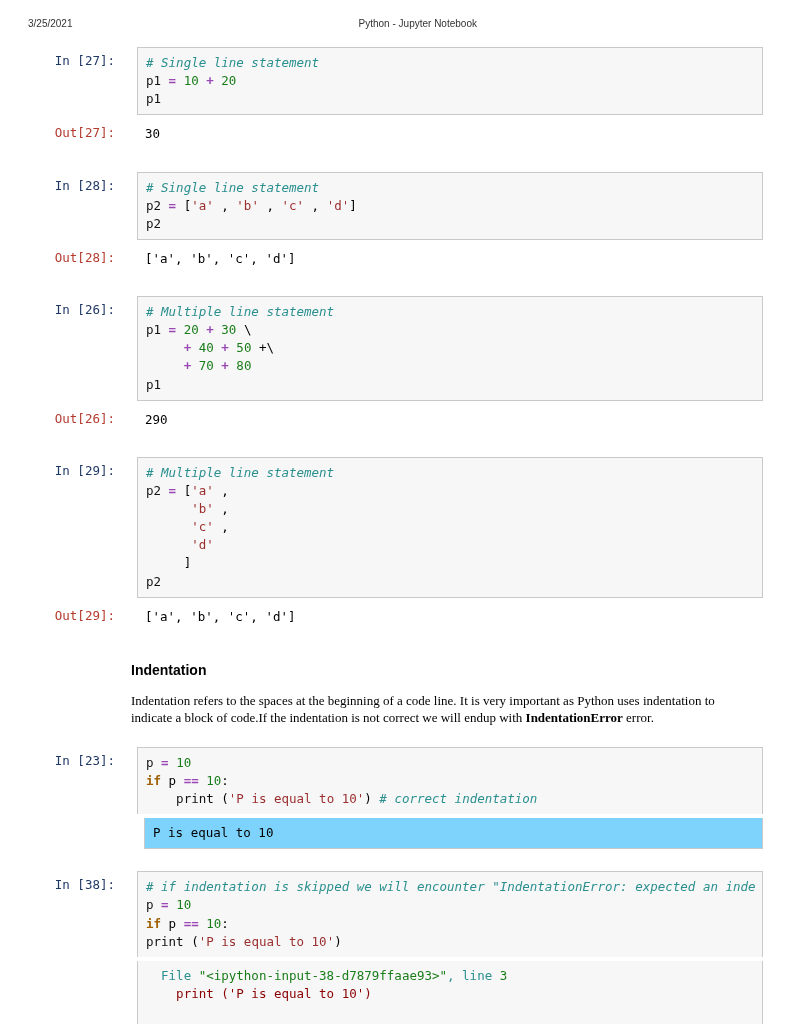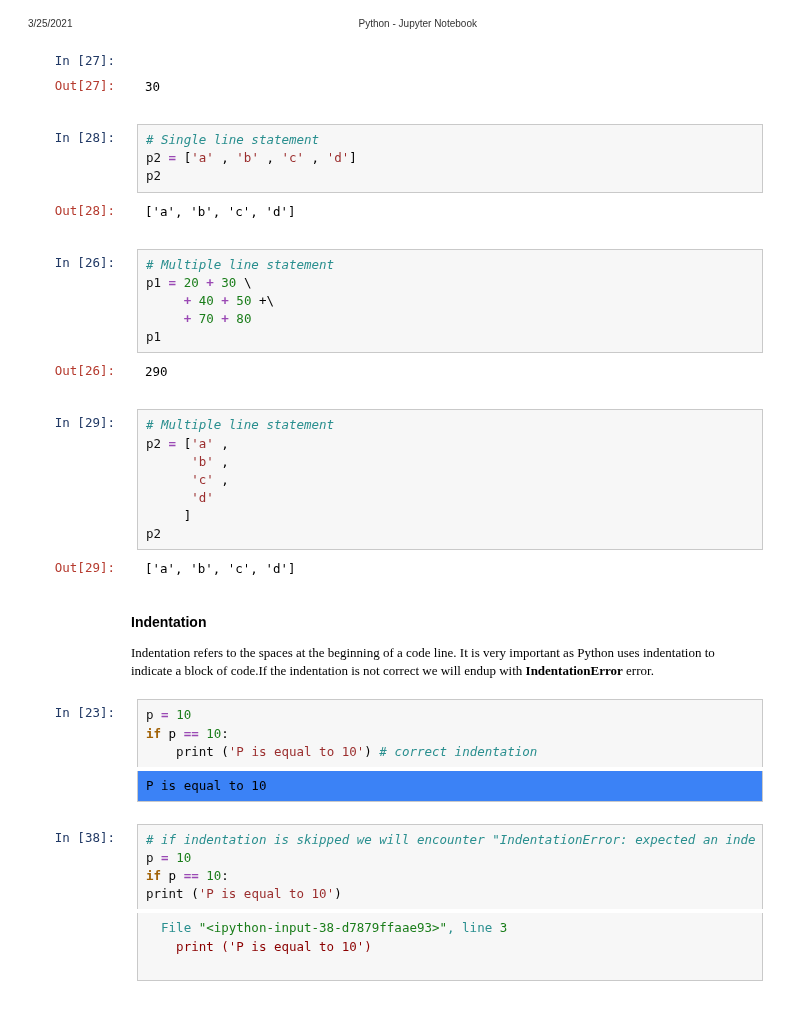--- a/index.html
+++ b/index.html
@@ -96,20 +96,23 @@
 <div class="page">
 
   <div class="header">
     <span>3/25/2021</span>
     <span class="title">Python - Jupyter Notebook</span>
     <span></span>
   </div>
 
   <div class="cell">
     <div class="prompt in">In [27]:</div>
+    <div class="code-box"><span class="c-comment"># Single line statement</span>
+<span class="c-var">p1 </span><span class="c-op">=</span><span> </span><span class="c-num">10</span><span> </span><span class="c-op">+</span><span> </span><span class="c-num">20</span>
+<span class="c-var">p1</span></div>
   </div>
   <div class="cell">
     <div class="prompt out">Out[27]:</div>
     <div class="plain-out">30</div>
   </div>
 
   <div class="spacer"></div>
 
   <div class="cell">
     <div class="prompt in">In [28]:</div>
@@ -160,21 +163,21 @@
   </div>
 
   <div class="cell">
     <div class="prompt in">In [23]:</div>
     <div class="code-box" style="border-bottom:none;"><span class="c-var">p </span><span class="c-op">=</span><span> </span><span class="c-num">10</span>
 <span class="c-kw">if</span><span> p </span><span class="c-op">==</span><span> </span><span class="c-num">10</span><span>:</span>
 <span>    </span><span class="c-fn">print</span><span> (</span><span class="c-str">'P is equal to 10'</span><span>) </span><span class="c-comment"># correct indentation</span></div>
   </div>
   <div class="cell">
     <div class="prompt"></div>
-    <div class="plain-out" style="border:1px solid #c9c9c9;border-top:none;background:#3b82f6;">P is equal to 10</div>
+    <div class="plain-out" style="border:1px solid #c9c9c9;border-top:none;background:#7dd3fc;margin-left:7px;">P is equal to 10</div>
   </div>
 
   <div class="spacer"></div>
 
   <div class="cell">
     <div class="prompt in">In [38]:</div>
     <div class="code-box" style="border-bottom:none;"><span class="c-comment"># if indentation is skipped we will encounter "IndentationError: expected an inde</span>
 <span class="c-var">p </span><span class="c-op">=</span><span> </span><span class="c-num">10</span>
 <span class="c-kw">if</span><span> p </span><span class="c-op">==</span><span> </span><span class="c-num">10</span><span>:</span>
 <span class="c-fn">print</span><span> (</span><span class="c-str">'P is equal to 10'</span><span>)</span></div>

